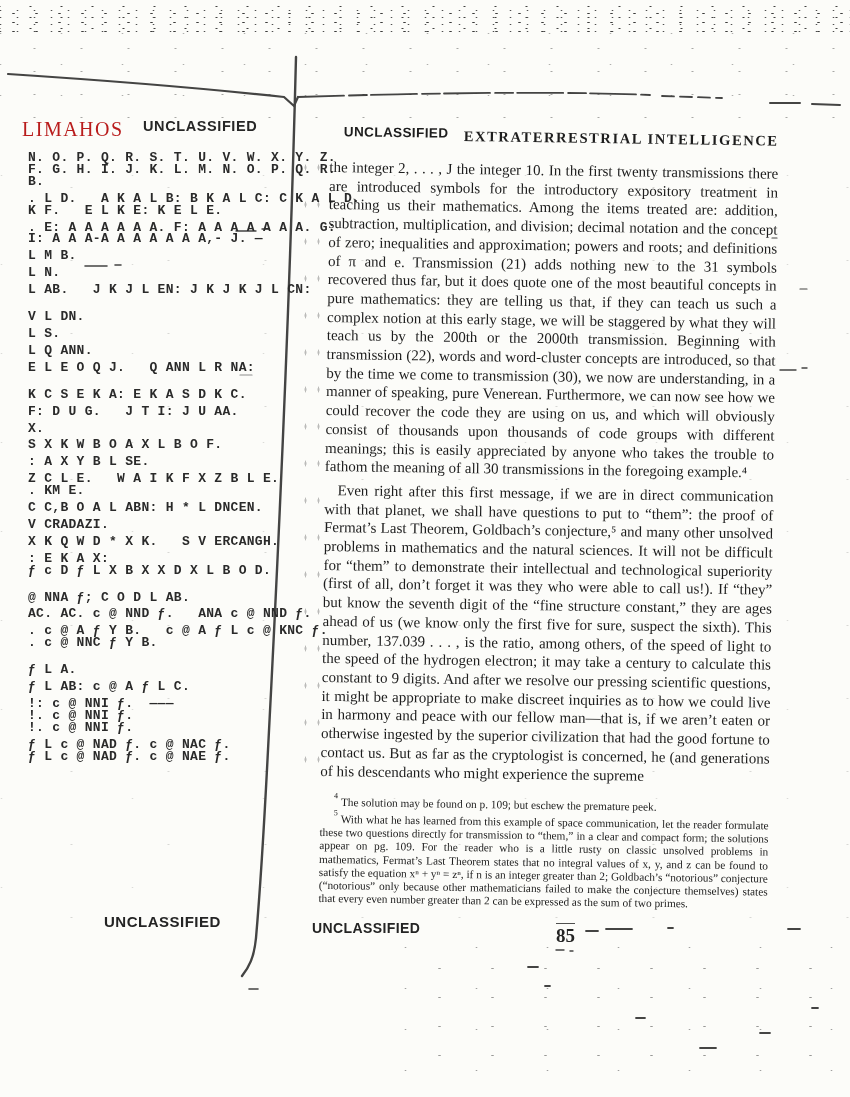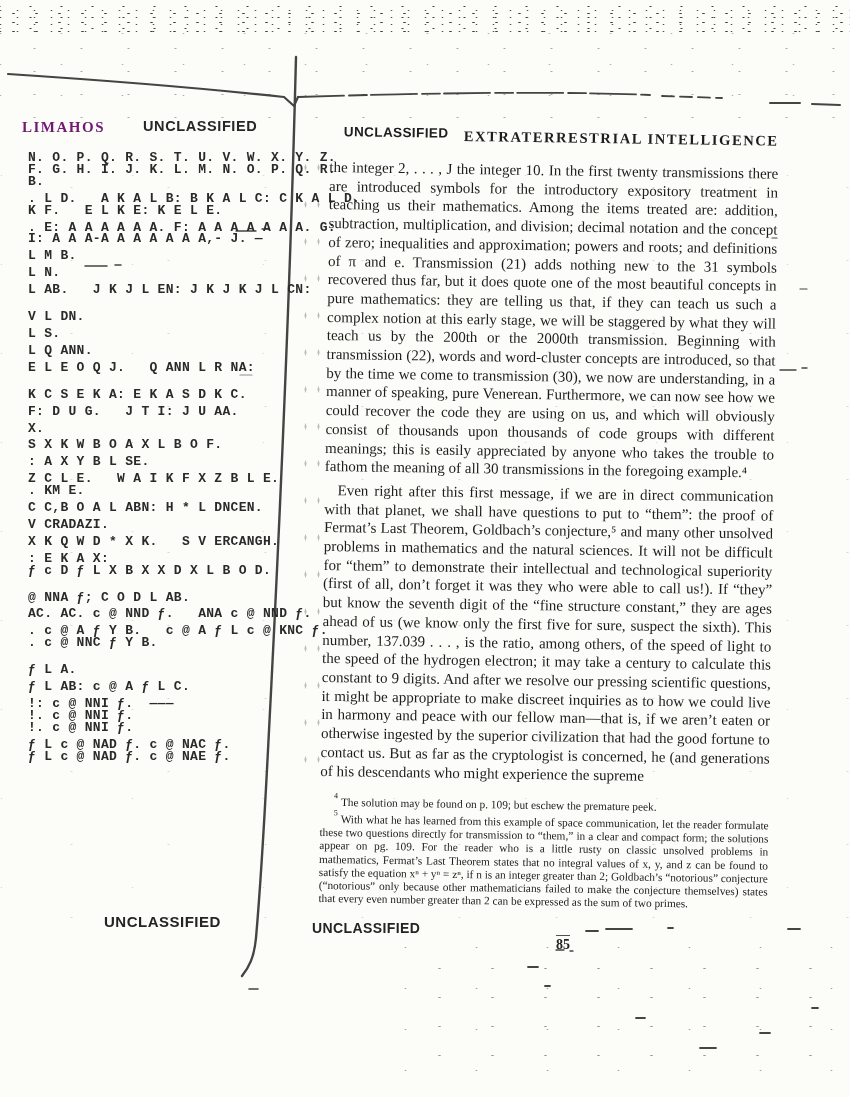--- a/index.html
+++ b/index.html
@@ -37,22 +37,22 @@
       radial-gradient(#222 .9px, transparent 1.3px),
       radial-gradient(#333 .7px, transparent 1.1px);
     background-size:53px 29px, 71px 41px;
     background-position:13px 9px, 41px 23px;}
 
   .artifacts{position:absolute;inset:0;pointer-events:none;}
 
   
   .left-page{position:absolute;left:0;top:0;}
   .lp-header{position:absolute;left:22px;top:118px;width:270px;}
-  .lp-code{font-family:"Liberation Serif", serif;font-size:15px;font-weight:700;
-           letter-spacing:1.5px;color:#701a75;}
+  .lp-code{font-family:"Liberation Serif", serif;font-size:20px;font-weight:400;
+           letter-spacing:1.5px;color:#b91c1c;}
   .lp-class{position:absolute;left:121px;top:0;font-family:"Liberation Sans", sans-serif;
             font-size:14.5px;font-weight:600;letter-spacing:.6px;color:#262626;}
   .cipher{position:absolute;left:28px;top:152px;width:280px;
           font-family:Liberation Mono, monospace;font-size:13px;font-weight:700;
           letter-spacing:.3px;color:#2a2a2a;}
   .cline{line-height:11.9px;white-space:pre;}
   .cgroup{margin-bottom:5px;}
   .cgroup.sp{margin-top:15px;}
 
   
@@ -70,22 +70,22 @@
   .fn{font-size:11.3px;line-height:13.2px;text-align:justify;margin:0;text-indent:14px;}
   .fnm{font-size:8px;position:relative;top:-3px;margin-right:3px;}
 
   
   .footer-left{position:absolute;left:104px;top:913px;
                font-family:"Liberation Sans", sans-serif;font-size:15px;font-weight:600;
                letter-spacing:.5px;color:#242424;}
   .footer-right{position:absolute;left:312px;top:920px;
                 font-family:"Liberation Sans", sans-serif;font-size:14px;font-weight:600;
                 letter-spacing:.4px;color:#242424;}
-  .page-number{position:absolute;left:556px;top:923px;font-size:14px;font-weight:700;
-               color:#242424;border-top:1.5px solid rgba(36,36,36,.8);padding-top:1px;margin-top:12px;}
+  .page-number{position:absolute;left:556px;top:923px;font-size:19px;font-weight:700;
+               color:#242424;border-top:1.5px solid rgba(36,36,36,.8);padding-top:1px;}
 </style>
 </head>
 <body>
 
 <div class="sheet">
 
   <div class="noise noise-band"></div>
   <div class="noise noise-under"></div>
   <div class="noise noise-page"></div>
   <div class="noise noise-gutter"></div>

